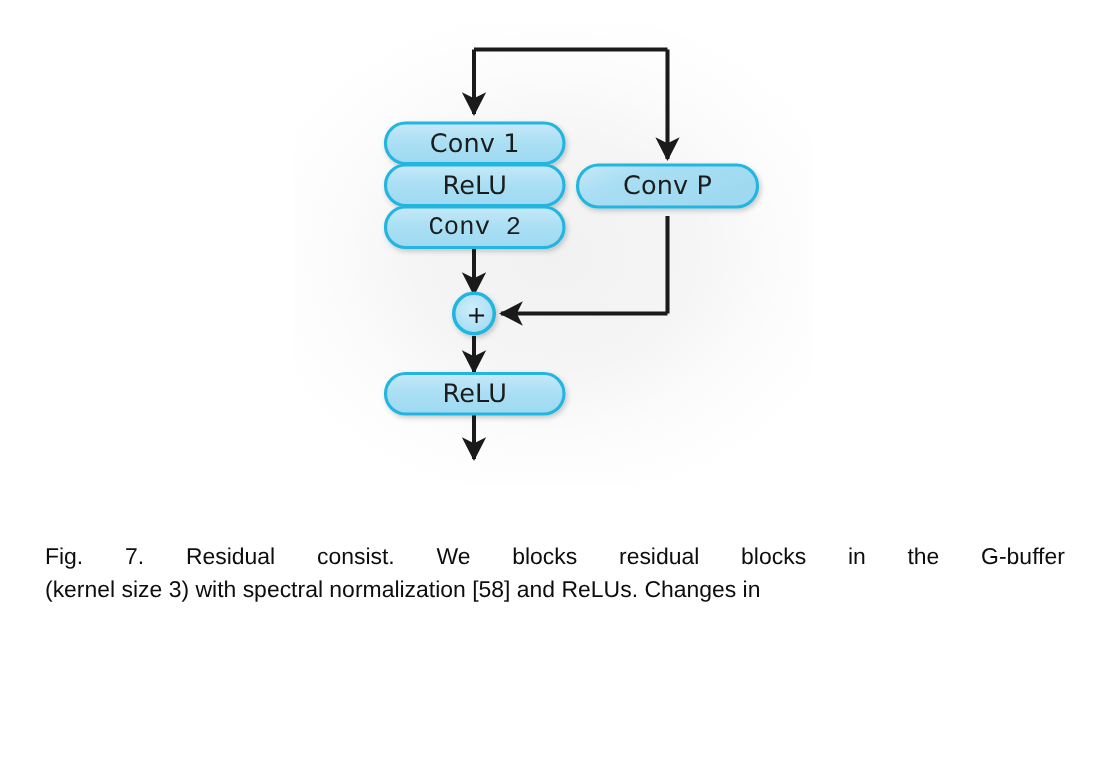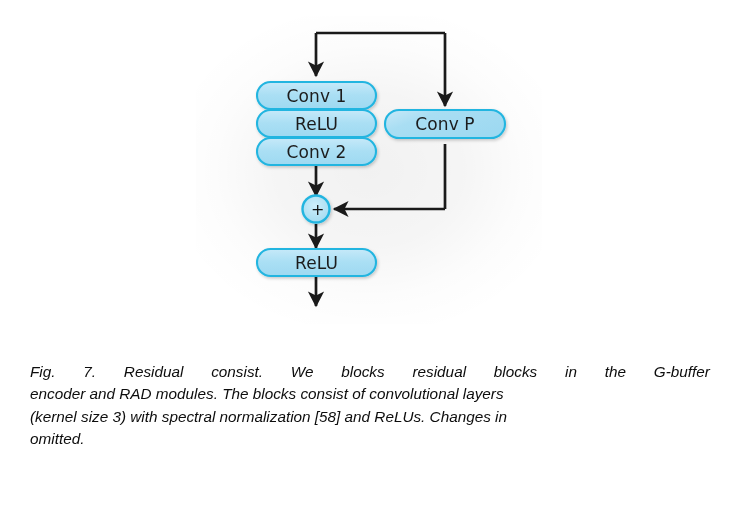--- a/index.html
+++ b/index.html
@@ -77,21 +77,20 @@
     font-family: "Liberation Sans", sans-serif;
     font-size: 15.3px;
     line-height: 22.4px;
     color: #0d0d0d;
     text-align: justify;
     text-justify: inter-word;
   }
   #caption .cap-line {
     display: block;
     white-space: nowrap;
-    font-style: italic;
   }
   #caption .cap-line.justified {
     display: flex;
     justify-content: space-between;
   }
   .mono {
     font-family: "Liberation Mono", monospace;
     font-size: 14px;
     color: #4a4a4a;
     letter-spacing: 0.2px;
@@ -162,21 +161,21 @@
 
     <g filter="url(#softShadow)">
       <rect x="257" y="249" width="119" height="27" rx="13.5" ry="13.5" fill="url(#nodeGrad)" stroke="#24b5e0" stroke-width="2.1"></rect>
     </g>
   </svg>
 
   <div class="node-label" style="left:257px; top:88px; width:119px;">Conv 1</div>
 
   <div class="node-label" style="left:257px; top:116px; width:119px;">ReLU</div>
 
-  <div class="node-label" style="left:257px; top:144px; width:119px;">Conv 2</div>
+  <div class="node-label" style="left:257px; top:144px; width:119px;font-family:Liberation Mono, monospace;">Conv 2</div>
 
   <div class="node-label" style="left:385px; top:116px; width:120px;">Conv P</div>
 
   <div class="plus-label" style="left:311px; top:202px; width:11px; text-align:center;">+</div>
 
   <div class="node-label" style="left:257px; top:255px; width:119px;">ReLU</div>
 </div>
 
 <div id="caption">
 
@@ -187,20 +186,18 @@
       <span>consist.</span>
       <span>We</span>
       <span>blocks</span>
       <span>residual</span>
       <span>blocks</span>
       <span>in</span>
       <span>the</span>
       <span>G-buffer</span>
     </span>
 
-  <span class="cap-line">encoder and RAD modules. The blocks consist of convolutional layers</span>
 
   <span class="cap-line">(kernel size 3) with spectral normalization [58] and ReLUs. Changes in</span>
 
 
 
-  <span class="cap-line">omitted.</span>
 </div>
 
 </body></html>

